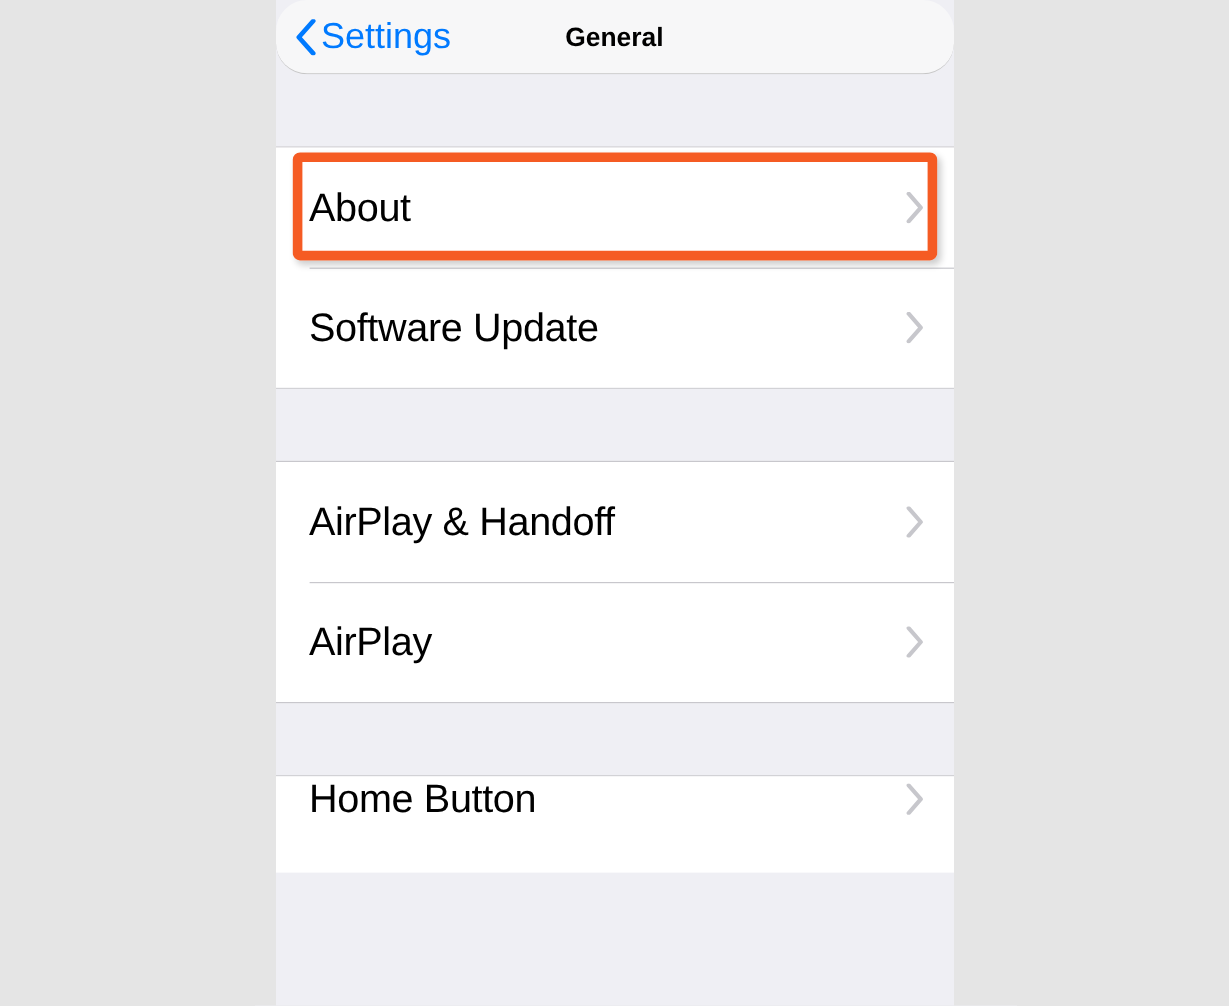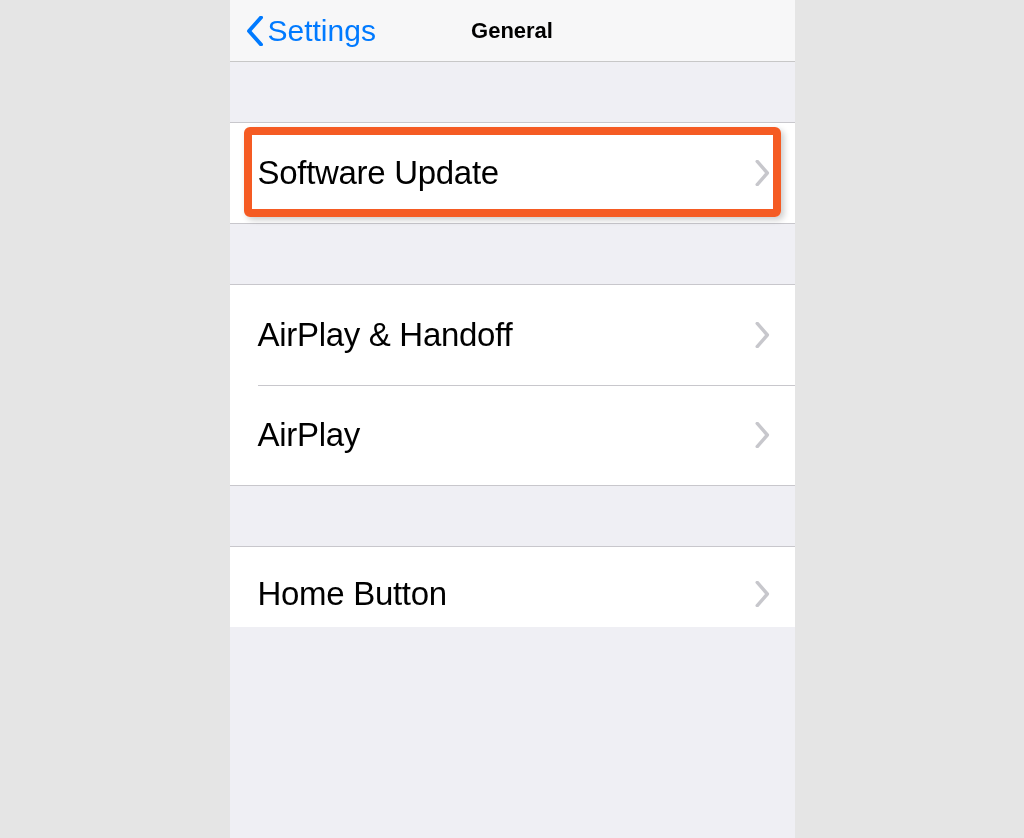--- a/index.html
+++ b/index.html
@@ -23,20 +23,21 @@
       overflow: hidden;
     }
     .nav-bar {
       height: 62px;
       background: #f7f7f8;
       border-bottom: 1px solid #c7c7c7;
       display: flex;
       align-items: center;
       position: relative;
       padding: 0 12px;
+      border-radius: 26px;
     }
     .back-button {
       display: flex;
       align-items: center;
       color: #007aff;
       font-size: 30px;
       font-weight: 400;
       cursor: pointer;
     }
     .back-chevron {
@@ -106,21 +107,21 @@
       border-radius: 6px;
       pointer-events: none;
       box-shadow: 3px 3px 6px rgba(0,0,0,0.2);
       z-index: 10;
     }
     .section-last {
       margin-bottom: 0;
     }
     .row-short {
       height: 80px;
-      padding-top: 28px;
+      padding-top: 0;
       align-items: flex-start;
     }
   </style>
 </head>
 <body>
 
 <div class="phone-screen">
 
   <div class="nav-bar">
     <div class="back-button">
@@ -131,20 +132,28 @@
       </span>
       <span>Settings</span>
     </div>
     <div class="nav-title">General</div>
   </div>
 
   <div class="content">
 
     <div class="section" style="position:relative;">
       <div class="highlight-box" style="top:4px;left:14px;right:14px;height:90px;"></div>
+      <div class="row">
+        <span class="row-label">About</span>
+        <span class="disclosure">
+          <svg viewBox="0 0 10 18" fill="none">
+              <polyline points="1,1 8,9 1,17" stroke="#c7c7cc" stroke-width="2.4" stroke-linecap="round" stroke-linejoin="round"></polyline>
+            </svg>
+        </span>
+      </div>
       <div class="row">
         <span class="row-label">Software Update</span>
         <span class="disclosure">
           <svg viewBox="0 0 10 18" fill="none">
               <polyline points="1,1 8,9 1,17" stroke="#c7c7cc" stroke-width="2.4" stroke-linecap="round" stroke-linejoin="round"></polyline>
             </svg>
         </span>
       </div>
     </div>
 

